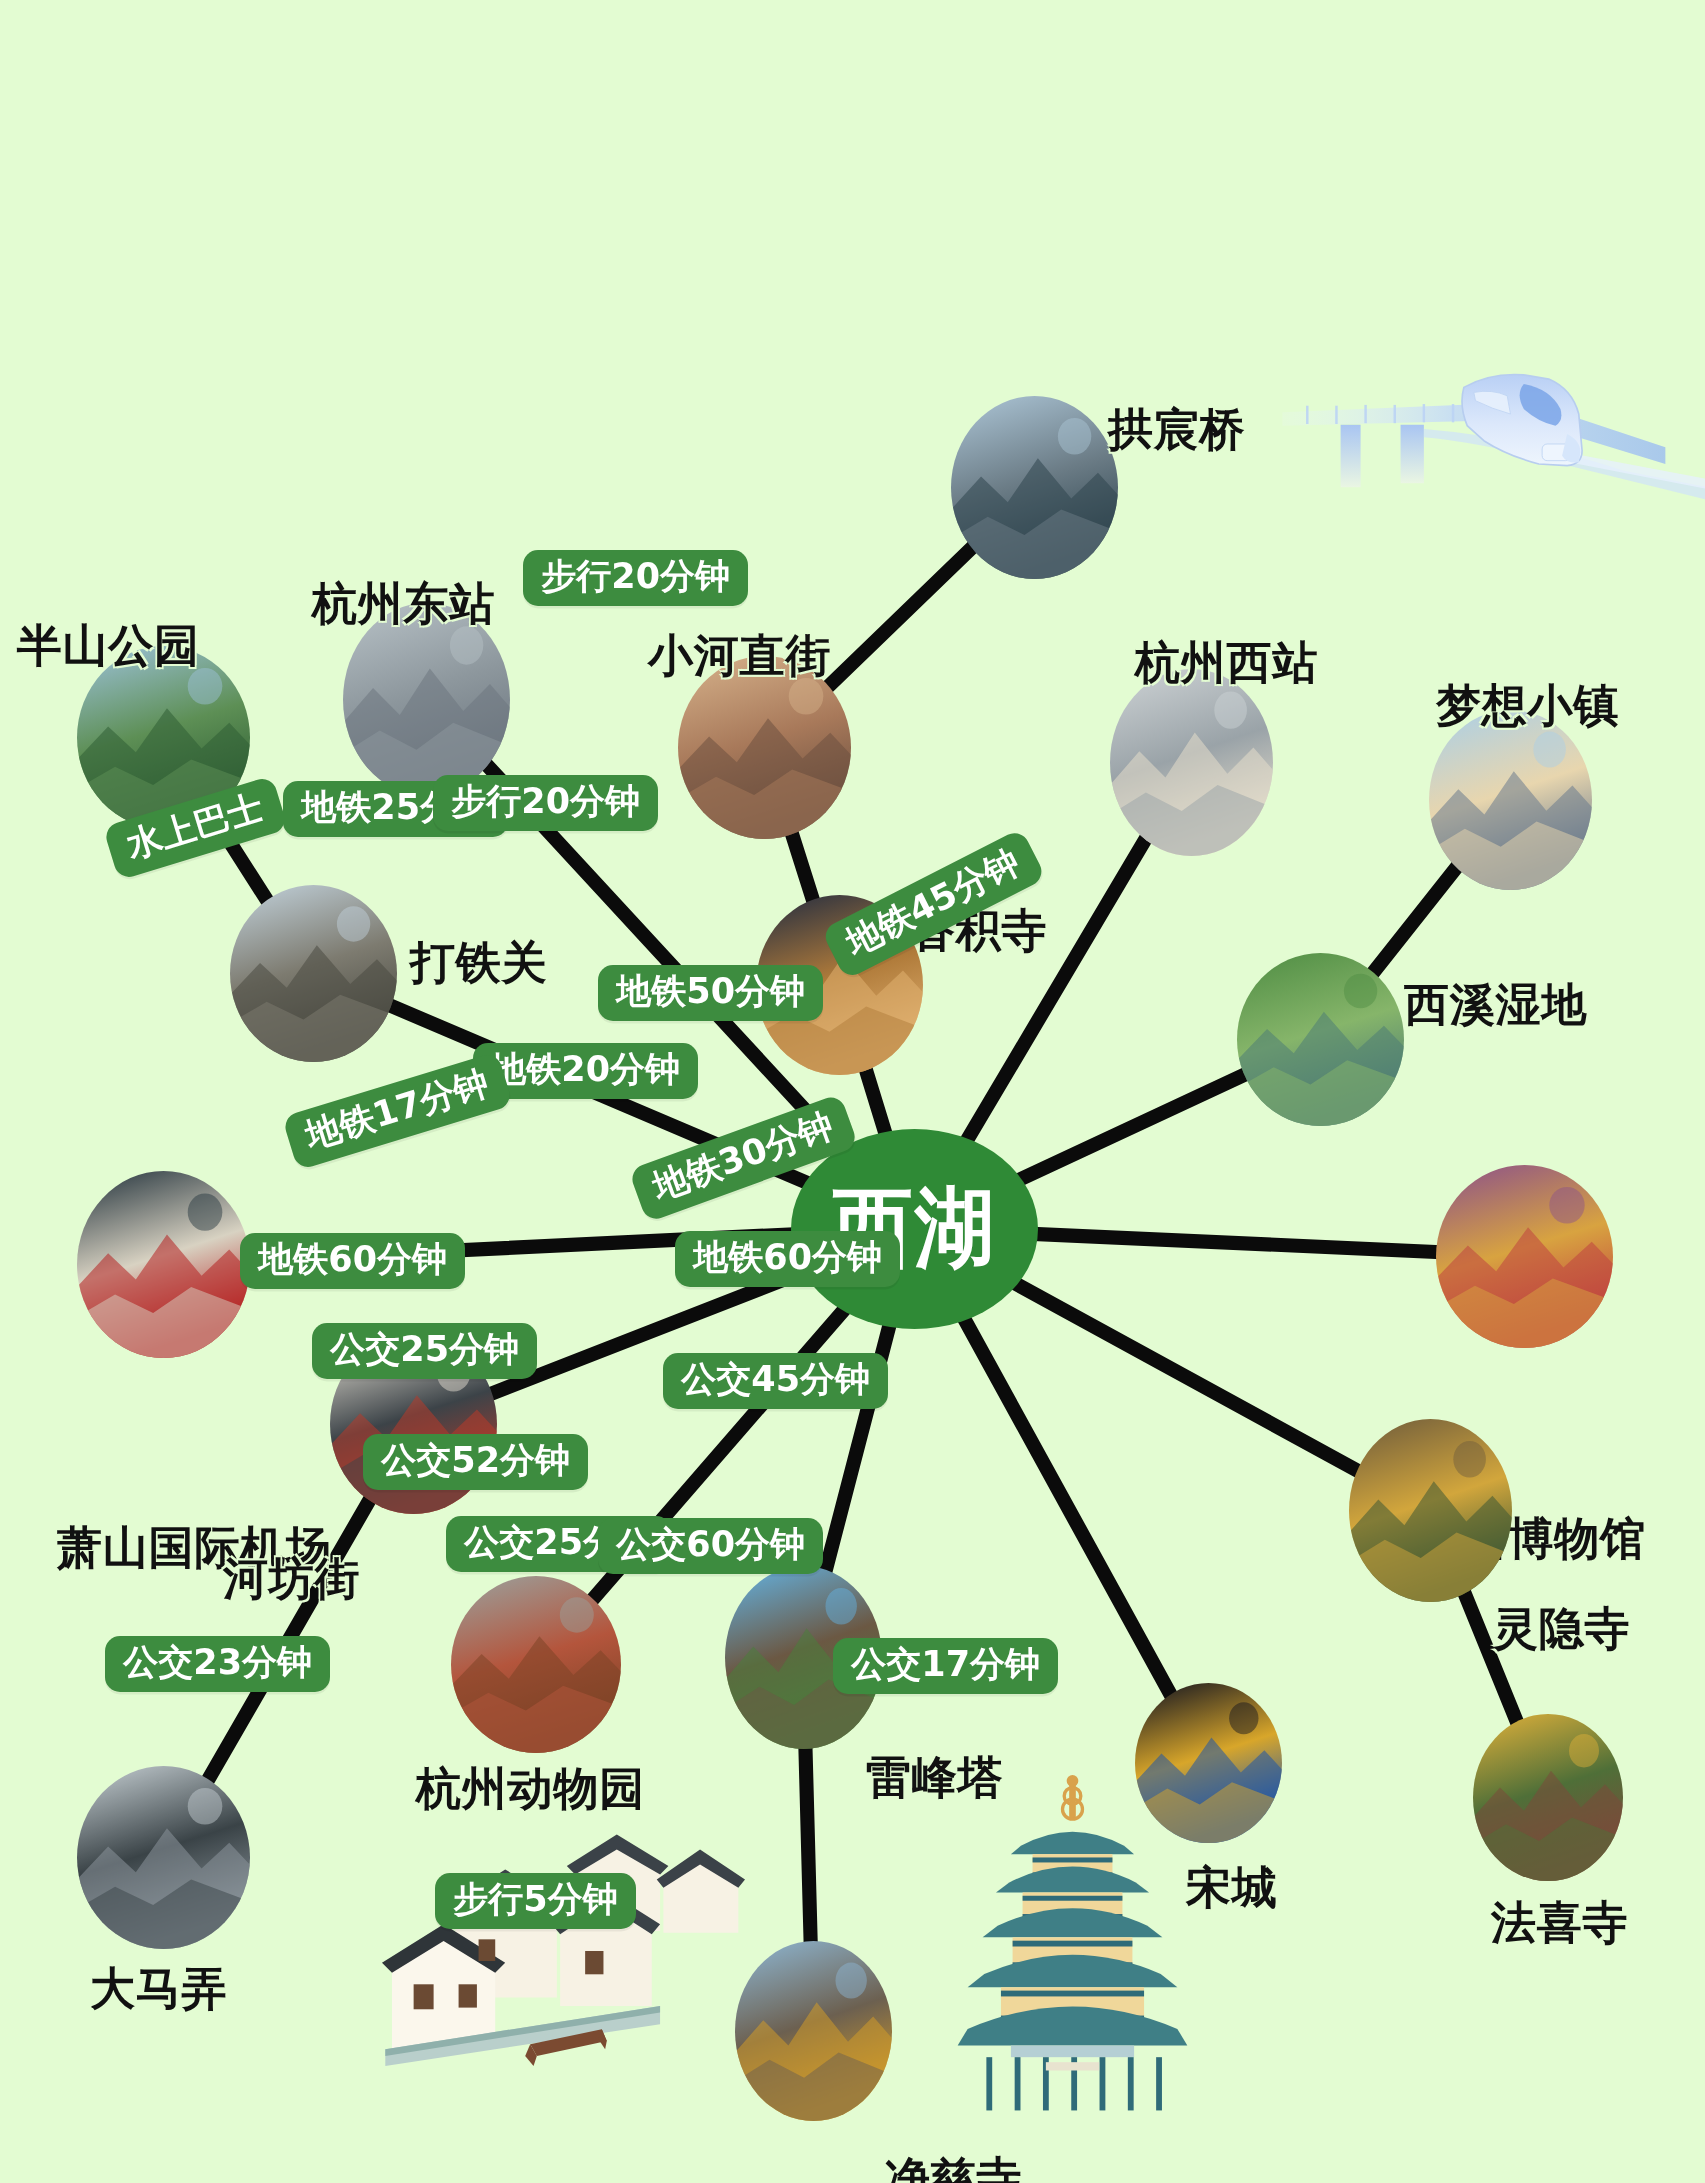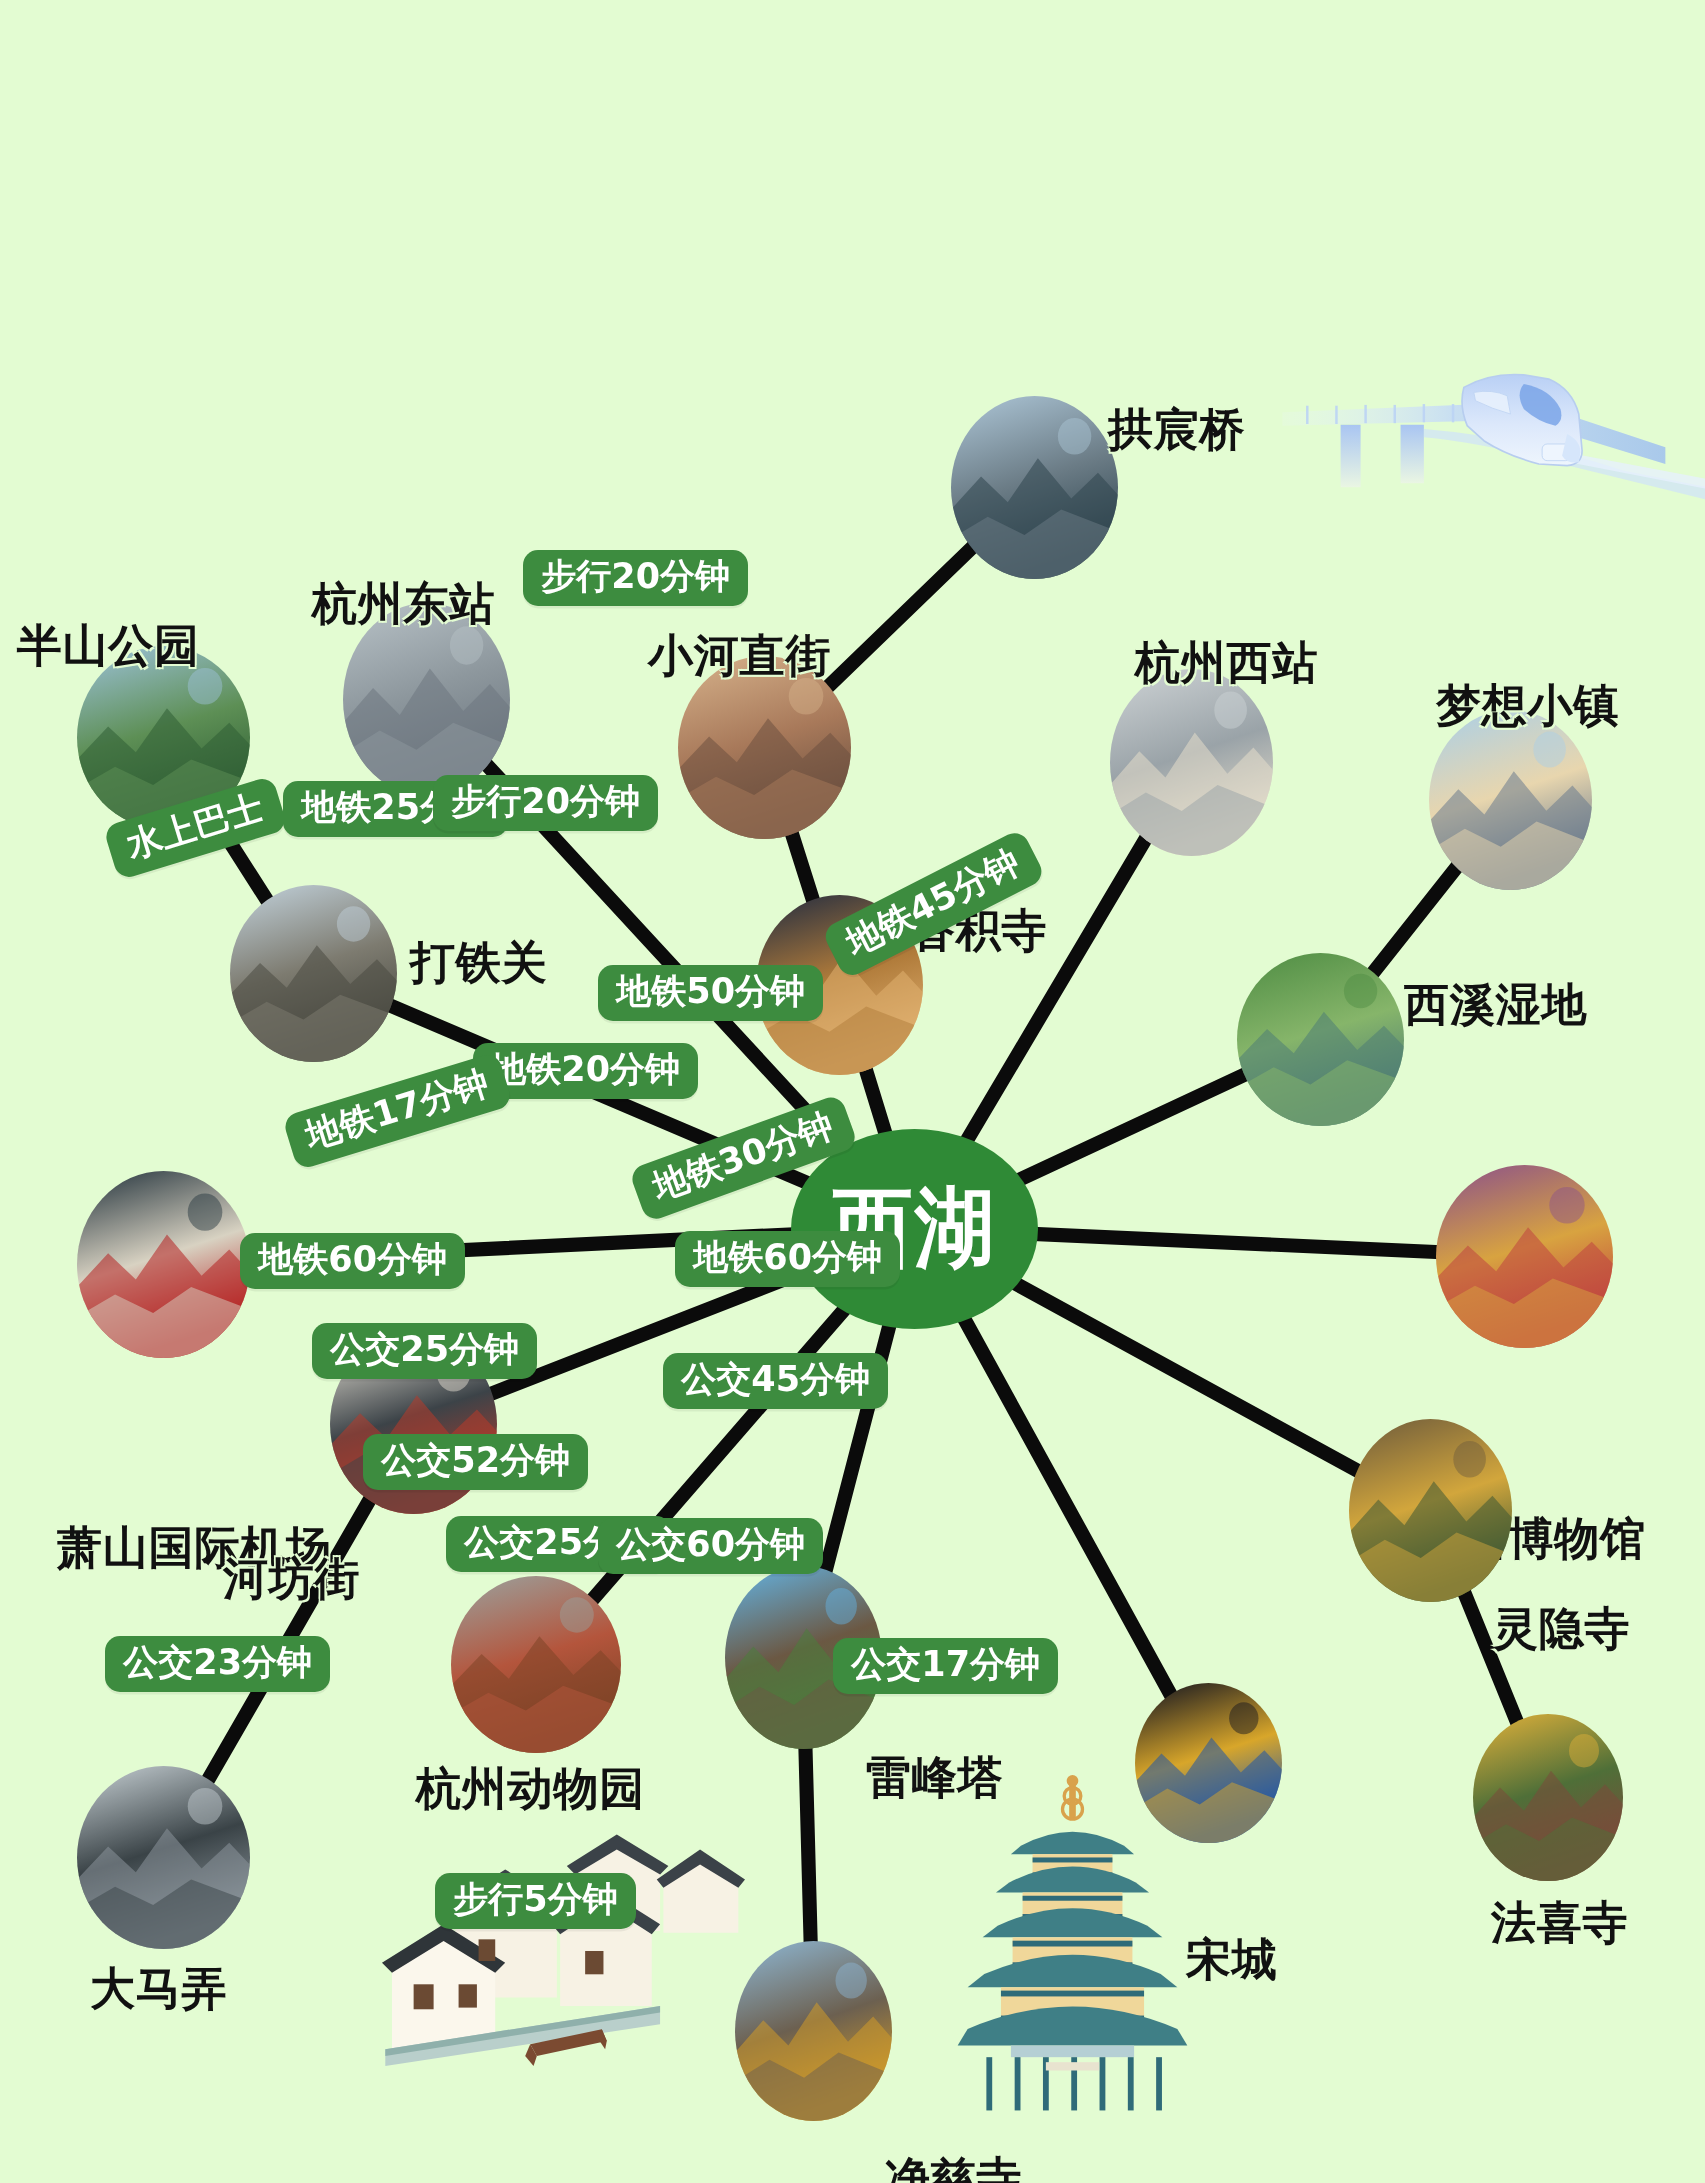--- a/index.html
+++ b/index.html
@@ -403,21 +403,21 @@
       <stop offset="0%" stop-color="#0d1020"></stop>
       <stop offset="55%" stop-color="#d8a62a"></stop>
       <stop offset="100%" stop-color="#1f56a8"></stop>
     </linearGradient>
             </defs>
     <rect width="100" height="100" fill="url(#g_songchengphoto)"></rect>
     <path d="M0 62 L18 44 L34 58 L52 34 L72 56 L88 42 L100 54 L100 100 L0 100 Z" fill="#1f56a8" opacity="0.55"></path>
     <path d="M0 78 L22 66 L44 76 L66 62 L100 74 L100 100 L0 100 Z" fill="#d8a62a" opacity="0.5"></path>
     <circle cx="74" cy="22" r="10" fill="#0d1020" opacity="0.45"></circle>
   </svg></div>
-        <div class="cap" style="left: 1186px; top: 1930px;">宋城</div>
+        <div class="cap" style="left: 1186px; top: 1858px;">宋城</div>
       </div>
       <div class="node" style="left: 0px; top: 0px; width: 0px; height: 0px;">
         <div class="photo" style="position: absolute; left: 1473px; top: 1714px; width: 150px; height: 167px;"><svg width="150" height="167" viewBox="0 0 100 100" preserveAspectRatio="none">
     <defs>
               <linearGradient id="g_faxitemplephoto" x1="0" y1="0" x2="0.3" y2="1">
       <stop offset="0%" stop-color="#e3b23a"></stop>
       <stop offset="55%" stop-color="#4f6f38"></stop>
       <stop offset="100%" stop-color="#7a4b3a"></stop>
     </linearGradient>
             </defs>

